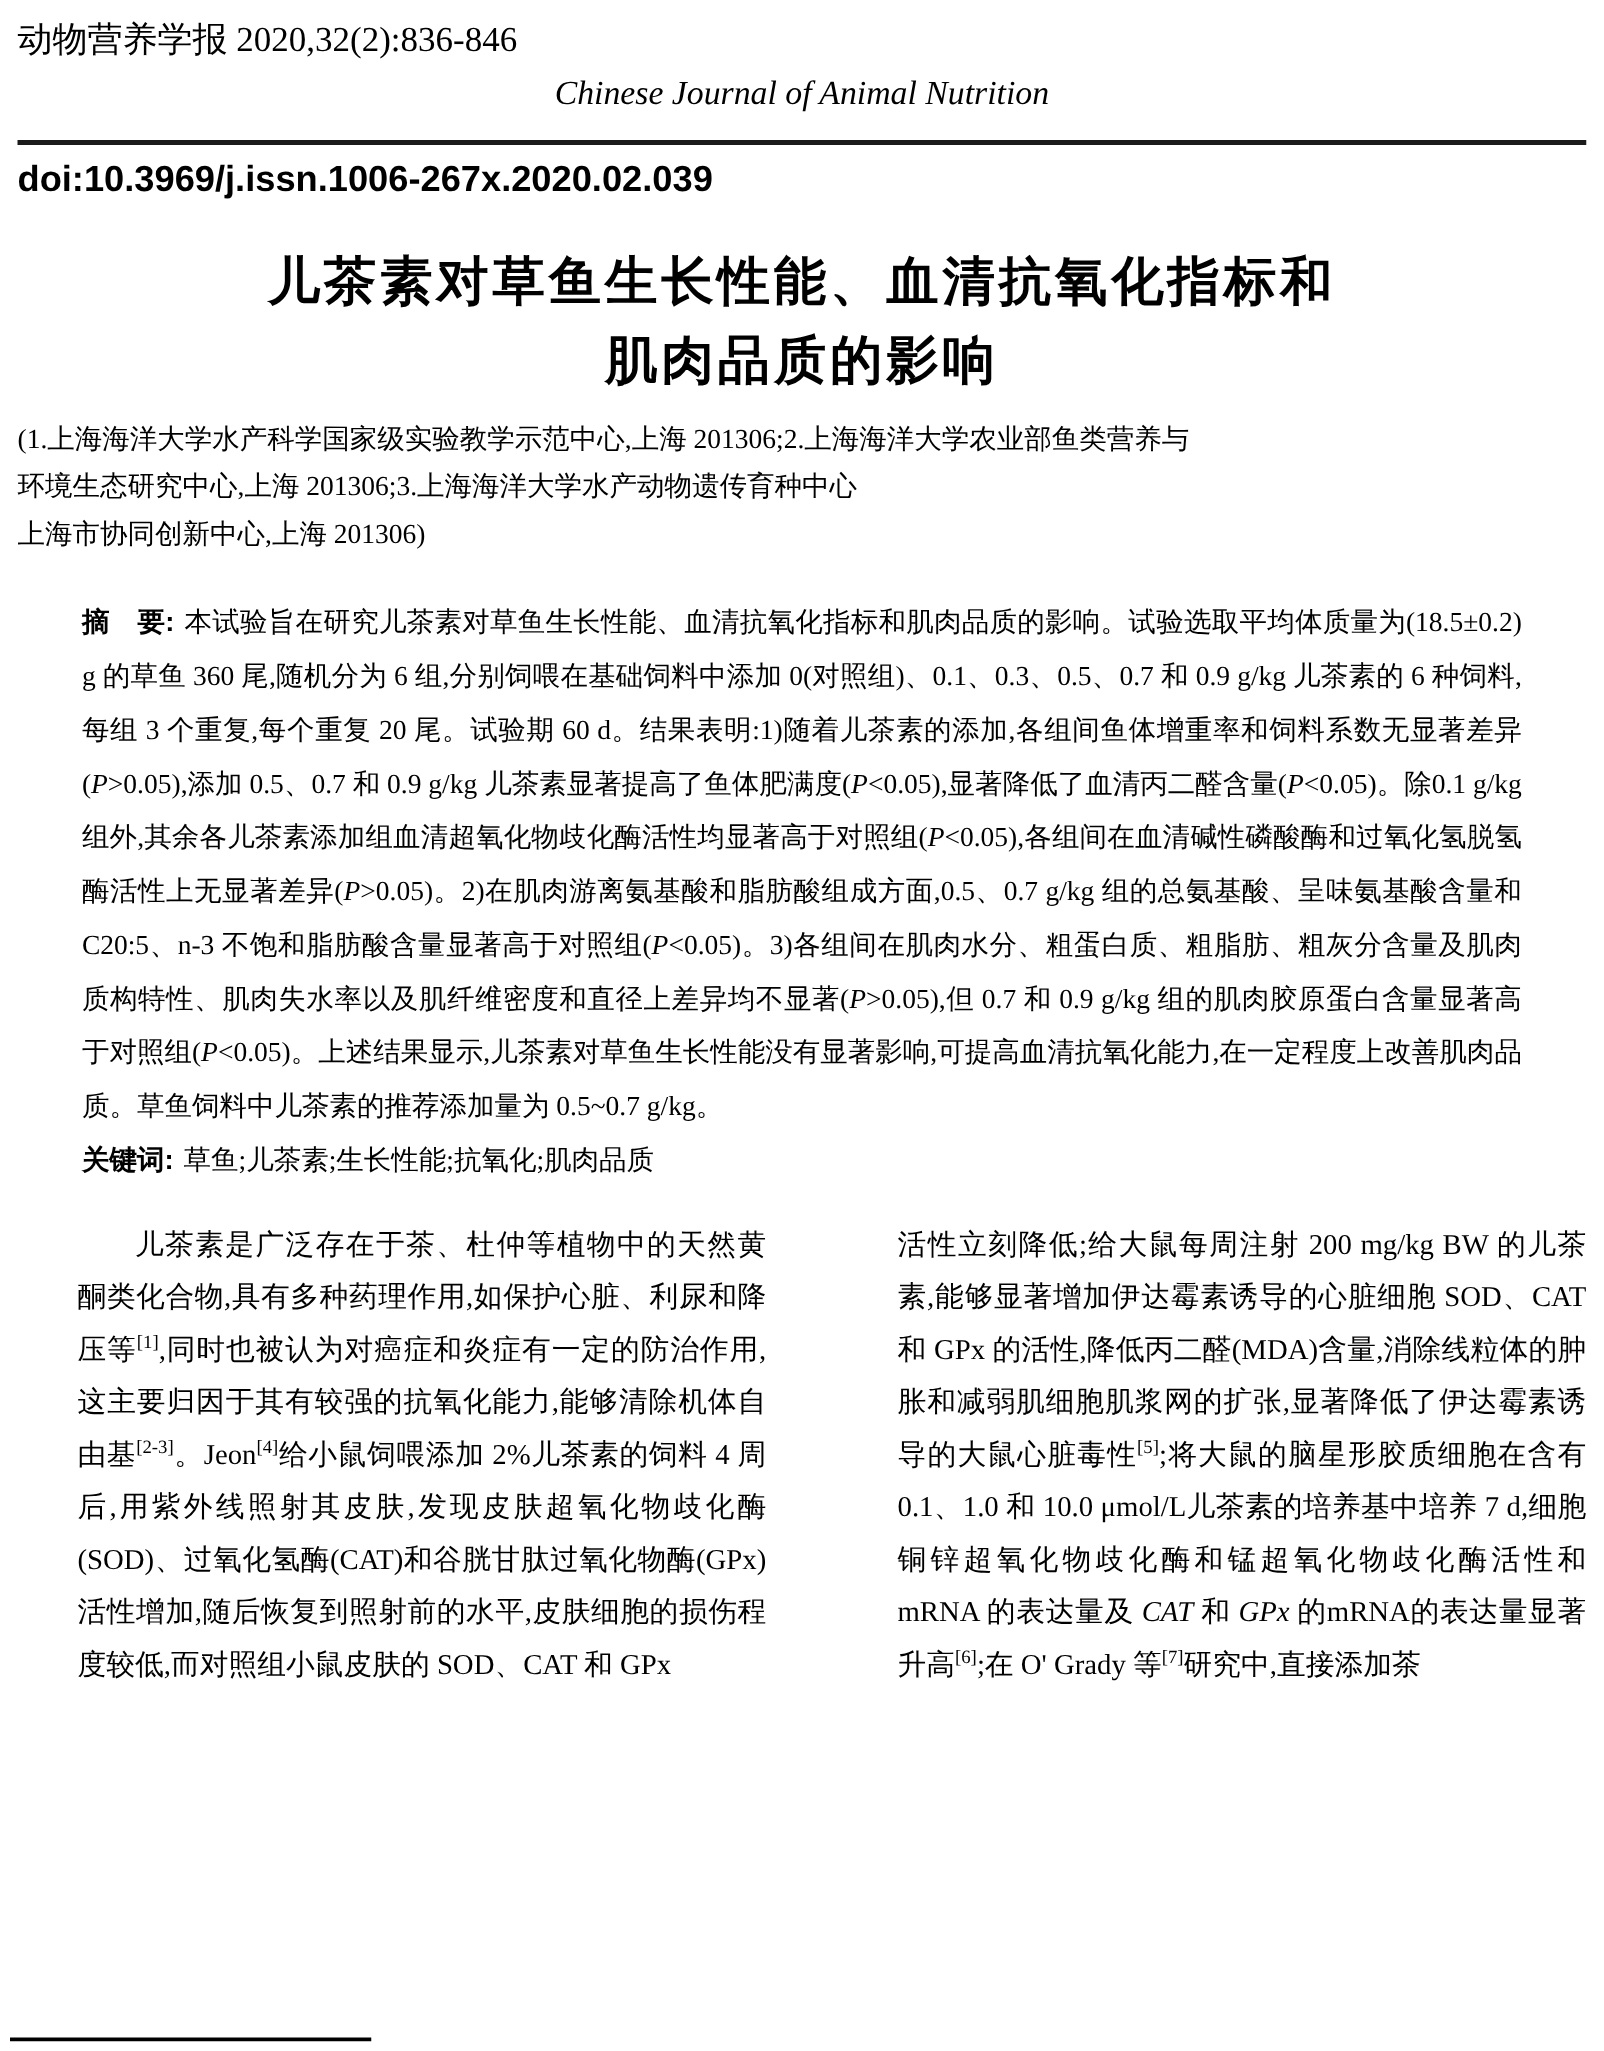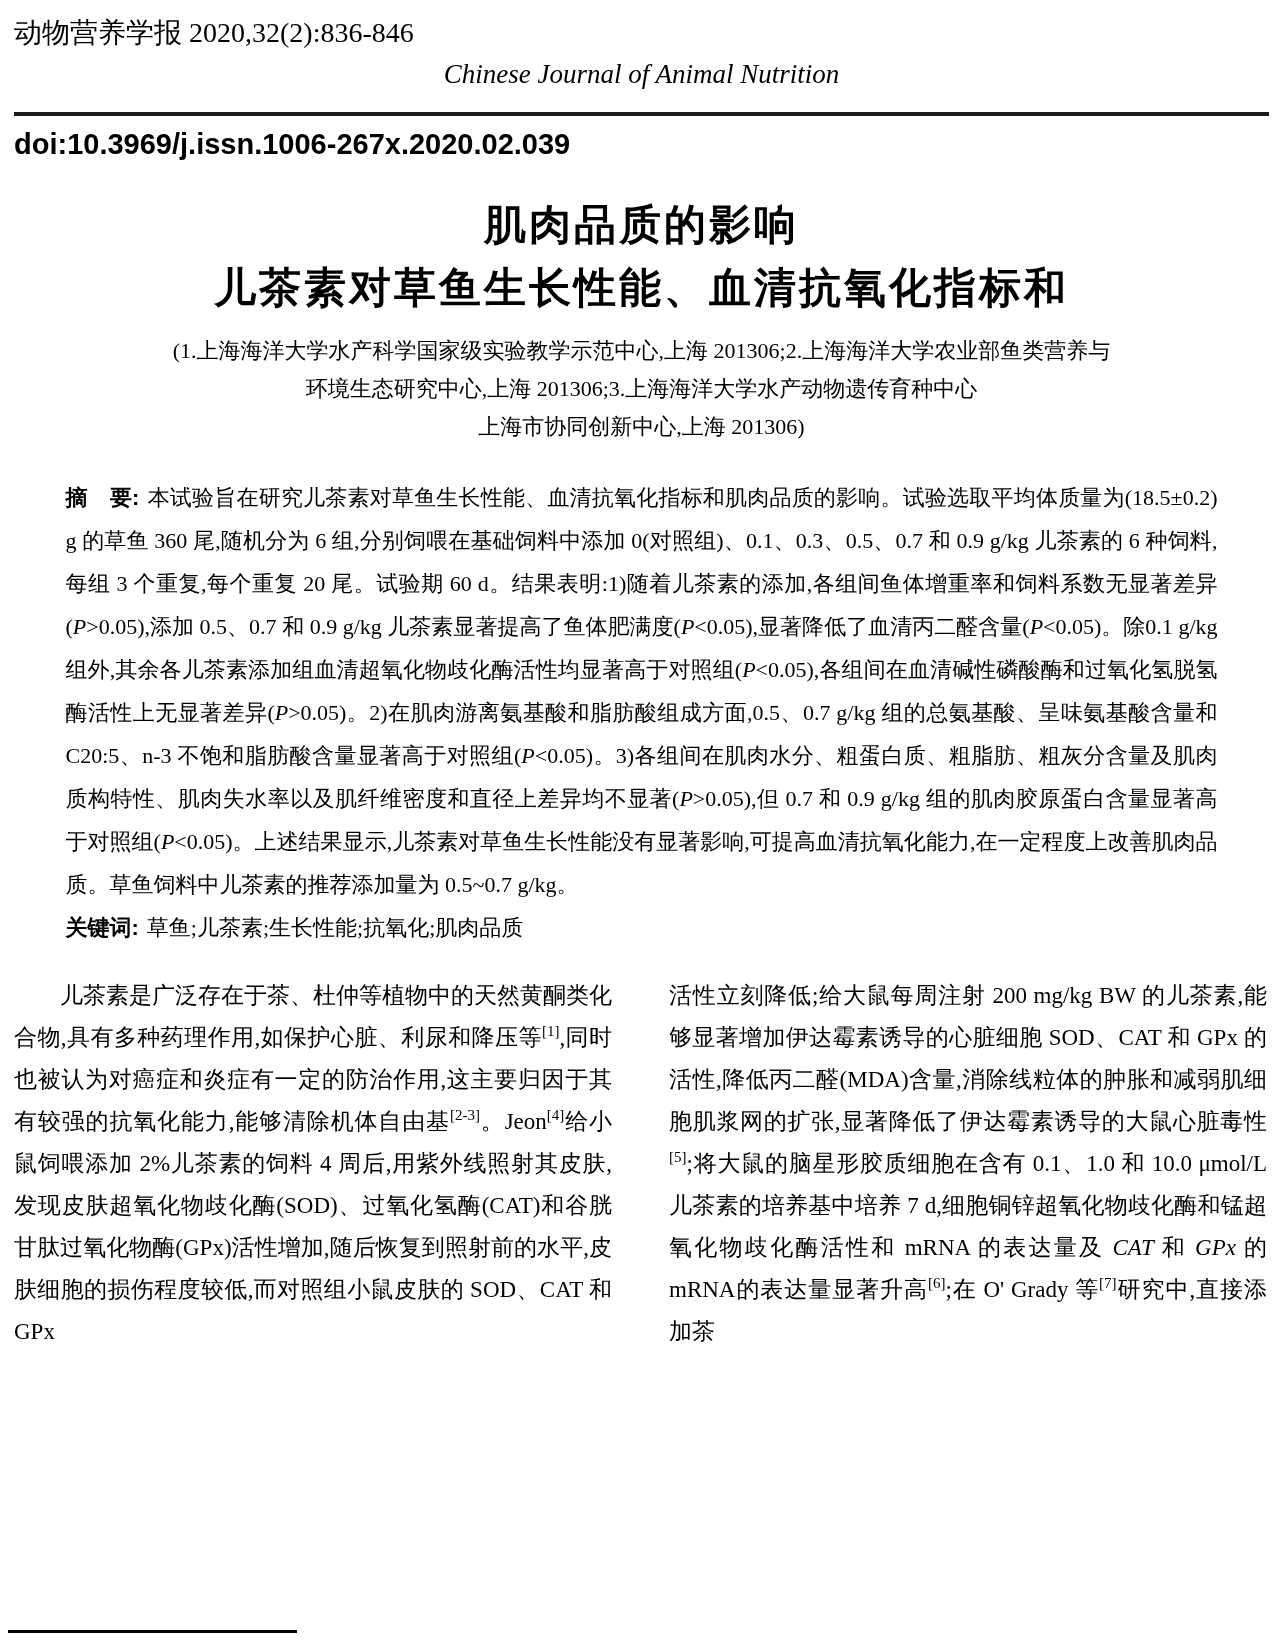--- a/index.html
+++ b/index.html
@@ -22,34 +22,34 @@
     font-family:"Liberation Sans","DejaVu Sans",sans-serif;font-weight:700;
     font-size:42px;line-height:63px;letter-spacing:3px;
   }
 
   
   .authors{text-align:center;margin-top:26px;font-size:28px;line-height:34px;}
   .author{margin:0 17px;white-space:nowrap;}
   .author sup{font-size:17px;vertical-align:super;line-height:0;}
 
   
-  .affils{text-align:center;margin-top:13px;font-size:22px;line-height:38px;}
+  .affils{margin-top:13px;font-size:22px;line-height:38px;}
 
   
   .abstract-block{width:1152px;margin:30px auto 0 auto;font-size:22px;line-height:43px;text-align:justify;}
   .hlabel{font-family:"Liberation Sans","DejaVu Sans",sans-serif;font-weight:700;font-style:normal;margin-right:8px;}
   .abstract-text i,.col i{font-style:italic;}
   .kw-line{margin-top:0;}
   .meta-line{white-space:nowrap;}
   .meta-item{margin-right:0;}
   .meta-gap{display:inline-block;width:138px;}
 
   
   .cols{display:flex;margin-top:26px;height:432px;overflow:hidden;}
-  .col{width:598px;font-size:23px;line-height:42px;text-align:justify;}
+  .col{width:598px;font-size:23px;line-height:42px;text-align:justify;margin-left:48px;}
   .col-left{margin-right:57px;}
   .col-left .para{text-indent:2em;}
   .col sup{font-size:15px;vertical-align:super;line-height:0;}
 
   
   .footnote-rule{position:absolute;left:8px;top:1630px;width:289px;height:3px;background:#000;}
 </style>
 </head>
 <body>
 
@@ -58,22 +58,22 @@
   <div>
     <div class="jh-cn">动物营养学报 2020,32(2):836-846</div>
     <div class="jh-en">Chinese Journal of Animal Nutrition</div>
   </div>
 
   <div class="top-rule"></div>
 
   <div class="doi-line">doi:10.3969/j.issn.1006-267x.2020.02.039</div>
 
   <div class="article-title">
+    <div>儿茶素对草鱼生长性能、血清抗氧化指标和</div>
     <div>肌肉品质的影响</div>
-    <div>儿茶素对草鱼生长性能、血清抗氧化指标和</div>
   </div>
 
 
   <div class="affils">
     <div>(1.上海海洋大学水产科学国家级实验教学示范中心,上海 201306;2.上海海洋大学农业部鱼类营养与</div>
     <div>环境生态研究中心,上海 201306;3.上海海洋大学水产动物遗传育种中心</div>
     <div>上海市协同创新中心,上海 201306)</div>
   </div>
 
   <div class="abstract-block">

